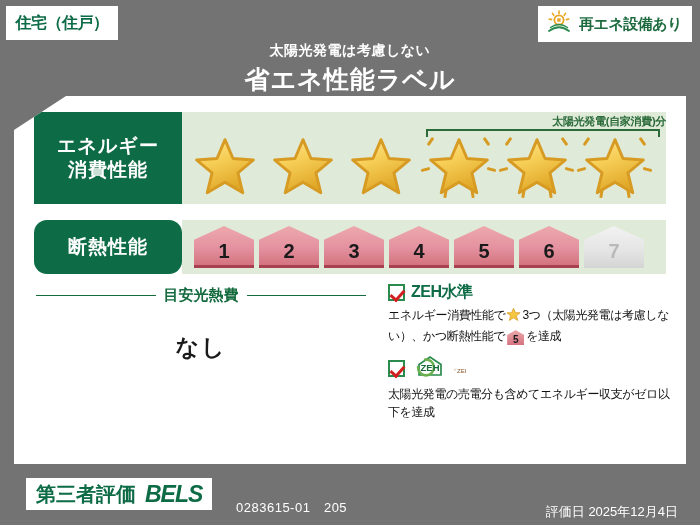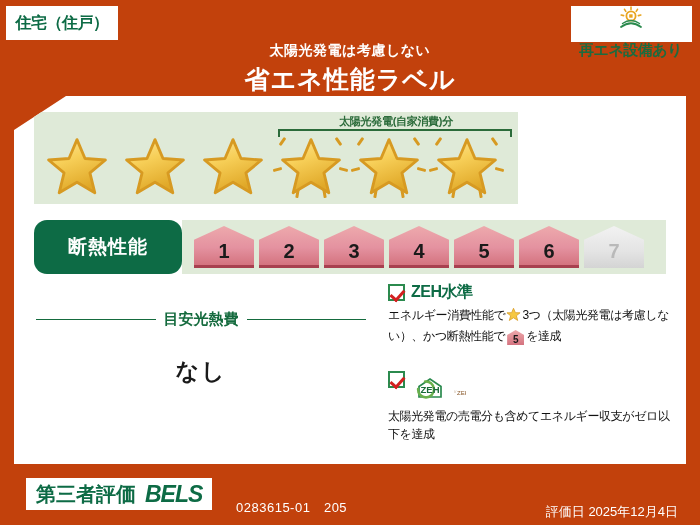--- a/index.html
+++ b/index.html
@@ -4,37 +4,37 @@
 <style>
   * { box-sizing: border-box; margin: 0; padding: 0; }
   html, body {
     width: 700px; height: 525px;
     font-family: "Liberation Sans", "DejaVu Sans", sans-serif;
     overflow: hidden;
   }
   #label-root {
     position: relative;
     width: 700px; height: 525px;
-    background: #c2410c;
+    background: #737373;
   }
 
   
   #house-type-badge {
     position: absolute; left: 6px; top: 6px;
     width: 112px; height: 34px;
     background: #ffffff;
     display: flex; align-items: center; justify-content: center;
     font-size: 16px; font-weight: bold; color: #0d6b45;
     letter-spacing: -0.5px;
   }
   #renewable-badge {
     position: absolute; right: 8px; top: 6px;
     height: 36px; padding: 0 10px 0 8px;
     background: #ffffff;
-    display: flex; align-items: center; gap: 7px; flex-direction: column;
+    display: flex; align-items: center; gap: 7px;
   }
   #renewable-badge .rb-text {
     font-size: 15px; font-weight: bold; color: #1d6b3f; letter-spacing: -0.5px;
   }
 
   #title-block {
     position: absolute; left: 0; right: 0; top: 42px;
     text-align: center; color: #ffffff;
   }
   #title-sub { font-size: 14px; font-weight: bold; letter-spacing: 0.5px; }
@@ -71,21 +71,21 @@
   .star-cell { width: 78px; height: 66px; position: relative; }
   .star-shape {
     position: absolute; left: 50%; top: 50%;
     width: 62px; height: 62px; transform: translate(-50%,-50%);
   }
   .sparkle { position: absolute; width: 9px; height: 3px; background: #d79a22; border-radius: 1px; }
 
   
   #solar-bracket-label {
     position: absolute; top: 2px; left: 240px; width: 244px;
-    text-align: center; font-size: 11px; font-weight: bold; color: #2b6b3a;
+    text-align: right; font-size: 11px; font-weight: bold; color: #2b6b3a;
     letter-spacing: -0.3px;
   }
   #solar-bracket {
     position: absolute; top: 17px; left: 244px; width: 234px; height: 8px;
     border: 2px solid #2b6b3a; border-bottom: none;
   }
 
   
   #grades { position: absolute; left: 12px; top: 6px; display: flex; gap: 5px; }
   .grade {
@@ -108,21 +108,21 @@
     position: relative; z-index: 2;
     font-size: 20px; font-weight: bold; color: #1a1a1a;
     padding-bottom: 5px;
   }
   .grade.off .gnum { color: #b9b9b9; }
 
   
   #cost-block { position: absolute; left: 22px; top: 190px; width: 330px; }
   #cost-heading {
     display: flex; align-items: center; gap: 8px;
-    font-size: 15px; font-weight: bold; color: #156b3e; justify-content: center; margin-top: 24px;
+    font-size: 15px; font-weight: bold; color: #156b3e; justify-content: center;
   }
   #cost-heading .rule { flex: 1; height: 1px; background: #156b3e; }
   #cost-value {
     margin-top: 27px; text-align: center;
     font-size: 23px; font-weight: bold; color: #1a1a1a; letter-spacing: 2px; font-family: Liberation Serif, serif;
   }
 
   #zeh-block { position: absolute; left: 374px; top: 186px; width: 284px; }
   .zeh-item { margin-bottom: 9px; }
   .zeh-head { display: flex; align-items: center; gap: 6px; }
@@ -142,21 +142,21 @@
   }
   .inline-star { display: inline-block; vertical-align: -3px; margin: 0 1px; }
   .inline-house {
     display: inline-block; vertical-align: -3px; width: 17px; height: 15px;
     background: linear-gradient(180deg,#eda9ac,#d4737f);
     -webkit-clip-path: polygon(50% 0, 100% 33%, 100% 100%, 0 100%, 0 33%);
     clip-path: polygon(50% 0, 100% 33%, 100% 100%, 0 100%, 0 33%);
     color: #1a1a1a; font-size: 10px; font-weight: bold;
     text-align: center; line-height: 20px; margin: 0 2px;
   }
-  #zeh-logo { display: inline-block; vertical-align: -5px; margin-left: 3px; margin-top: 22px; }
+  #zeh-logo { display: inline-block; vertical-align: -5px; margin-left: 3px; }
 
   
   #footer { position: absolute; left: 0; right: 0; bottom: 0; height: 55px; text-decoration: underline; }
   #bels-badge {
     position: absolute; left: 26px; top: 8px; height: 32px;
     background: #ffffff; display: flex; align-items: center; gap: 9px;
     padding: 0 10px;
   }
   #bels-jp { font-size: 20px; font-weight: bold; color: #0d6b45; letter-spacing: 0px; }
   #bels-en { font-size: 23px; font-weight: bold; color: #0d6b45; font-style: italic; letter-spacing: -1px; }
@@ -198,20 +198,24 @@
   </div>
 
   <div id="title-block">
     <div id="title-sub">太陽光発電は考慮しない</div>
     <div id="title-main">省エネ性能ラベル</div>
   </div>
 
   <div id="panel">
 
     <div class="rating-row" id="energy-row">
+      <div class="row-label">
+        <span>エネルギー</span>
+        <span>消費性能</span>
+      </div>
       <div class="row-track">
         <div id="solar-bracket-label">太陽光発電(自家消費)分</div>
         <div id="solar-bracket"></div>
         <div id="stars">
             <div class="star-cell">
               <svg class="star-shape" viewBox="0 0 24 24">
                 <defs>
                   <linearGradient id="sg1" x1="0" y1="0" x2="0.4" y2="1">
                     <stop offset="0%" stop-color="#fde79a"></stop>
                     <stop offset="45%" stop-color="#f7cf58"></stop>

